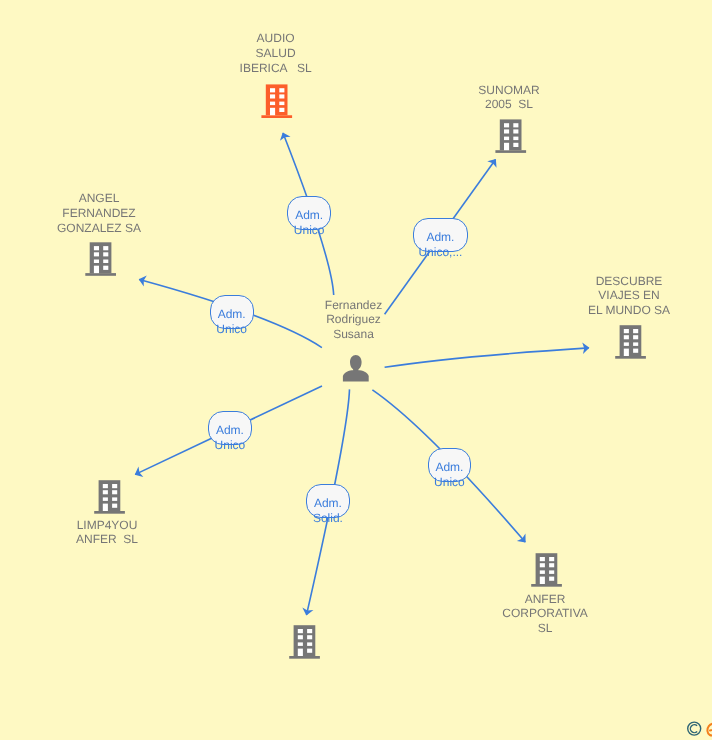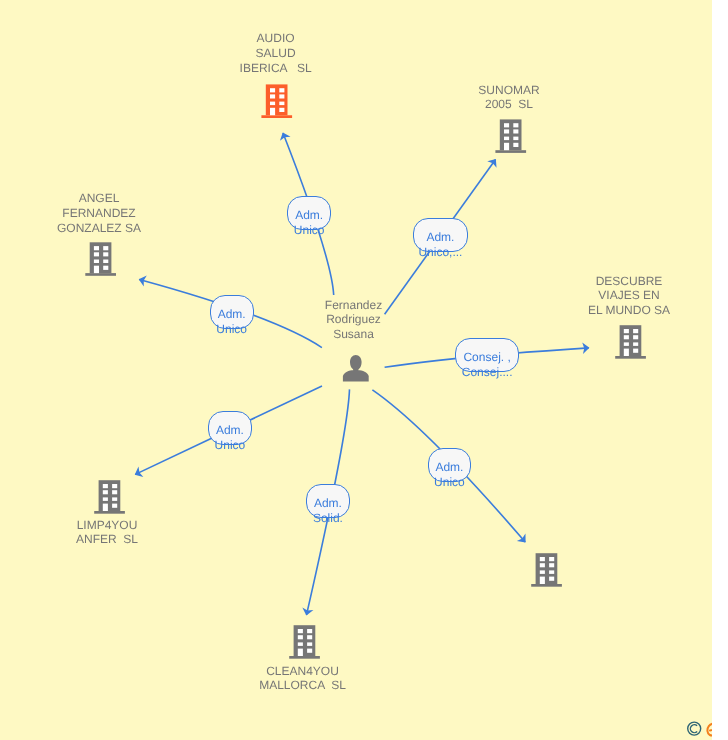--- a/index.html
+++ b/index.html
@@ -151,34 +151,33 @@
   <div class="nlabel" style="left:509px;top:82.5px;">SUNOMAR
 2005  SL</div>
   <div class="nlabel" style="left:99px;top:191px;">ANGEL
 FERNANDEZ
 GONZALEZ SA</div>
   <div class="nlabel" style="left:629px;top:273.5px;">DESCUBRE
 VIAJES EN
 EL MUNDO SA</div>
   <div class="nlabel" style="left:107px;top:517.5px;">LIMP4YOU
 ANFER  SL</div>
-  <div class="nlabel" style="left:302.5px;top:663.5px;">CLEAN4YOU
-MALLORCA  SL</div>
+  <div class="nlabel" style="left:545px;top:591.5px;">ANFER
+CORPORATIVA
+SL</div>
   <div class="nlabel" style="left:353.5px;top:297.5px;">Fernandez
 Rodriguez
 Susana</div>
 
   <div class="elabel" style="left:287.3px;top:195.9px;width:43.8px;height:34.1px;">Adm.
 Unico</div>
   <div class="elabel" style="left:412.6px;top:217.9px;width:55.7px;height:34.5px;">Adm.
 Unico,...</div>
   <div class="elabel" style="left:209.8px;top:294.5px;width:43.8px;height:34.1px;">Adm.
 Unico</div>
-  <div class="elabel" style="left:455.4px;top:338.2px;width:63.5px;height:34.1px;">Consej. ,
-Consej....</div>
   <div class="elabel" style="left:208.0px;top:410.9px;width:43.8px;height:34.1px;">Adm.
 Unico</div>
   <div class="elabel" style="left:306.0px;top:483.6px;width:43.8px;height:34.1px;">Adm.
 Solid.</div>
   <div class="elabel" style="left:427.5px;top:448.0px;width:43.8px;height:34.1px;">Adm.
 Unico</div>
 
   <div style="position:absolute;left:684px;top:714px;width:80px;height:26px;overflow:hidden;">
     <svg width="80" height="26" viewBox="0 0 80 26" style="position:absolute;left:0;top:0;">
       <g fill="none" stroke="#2e6575">

